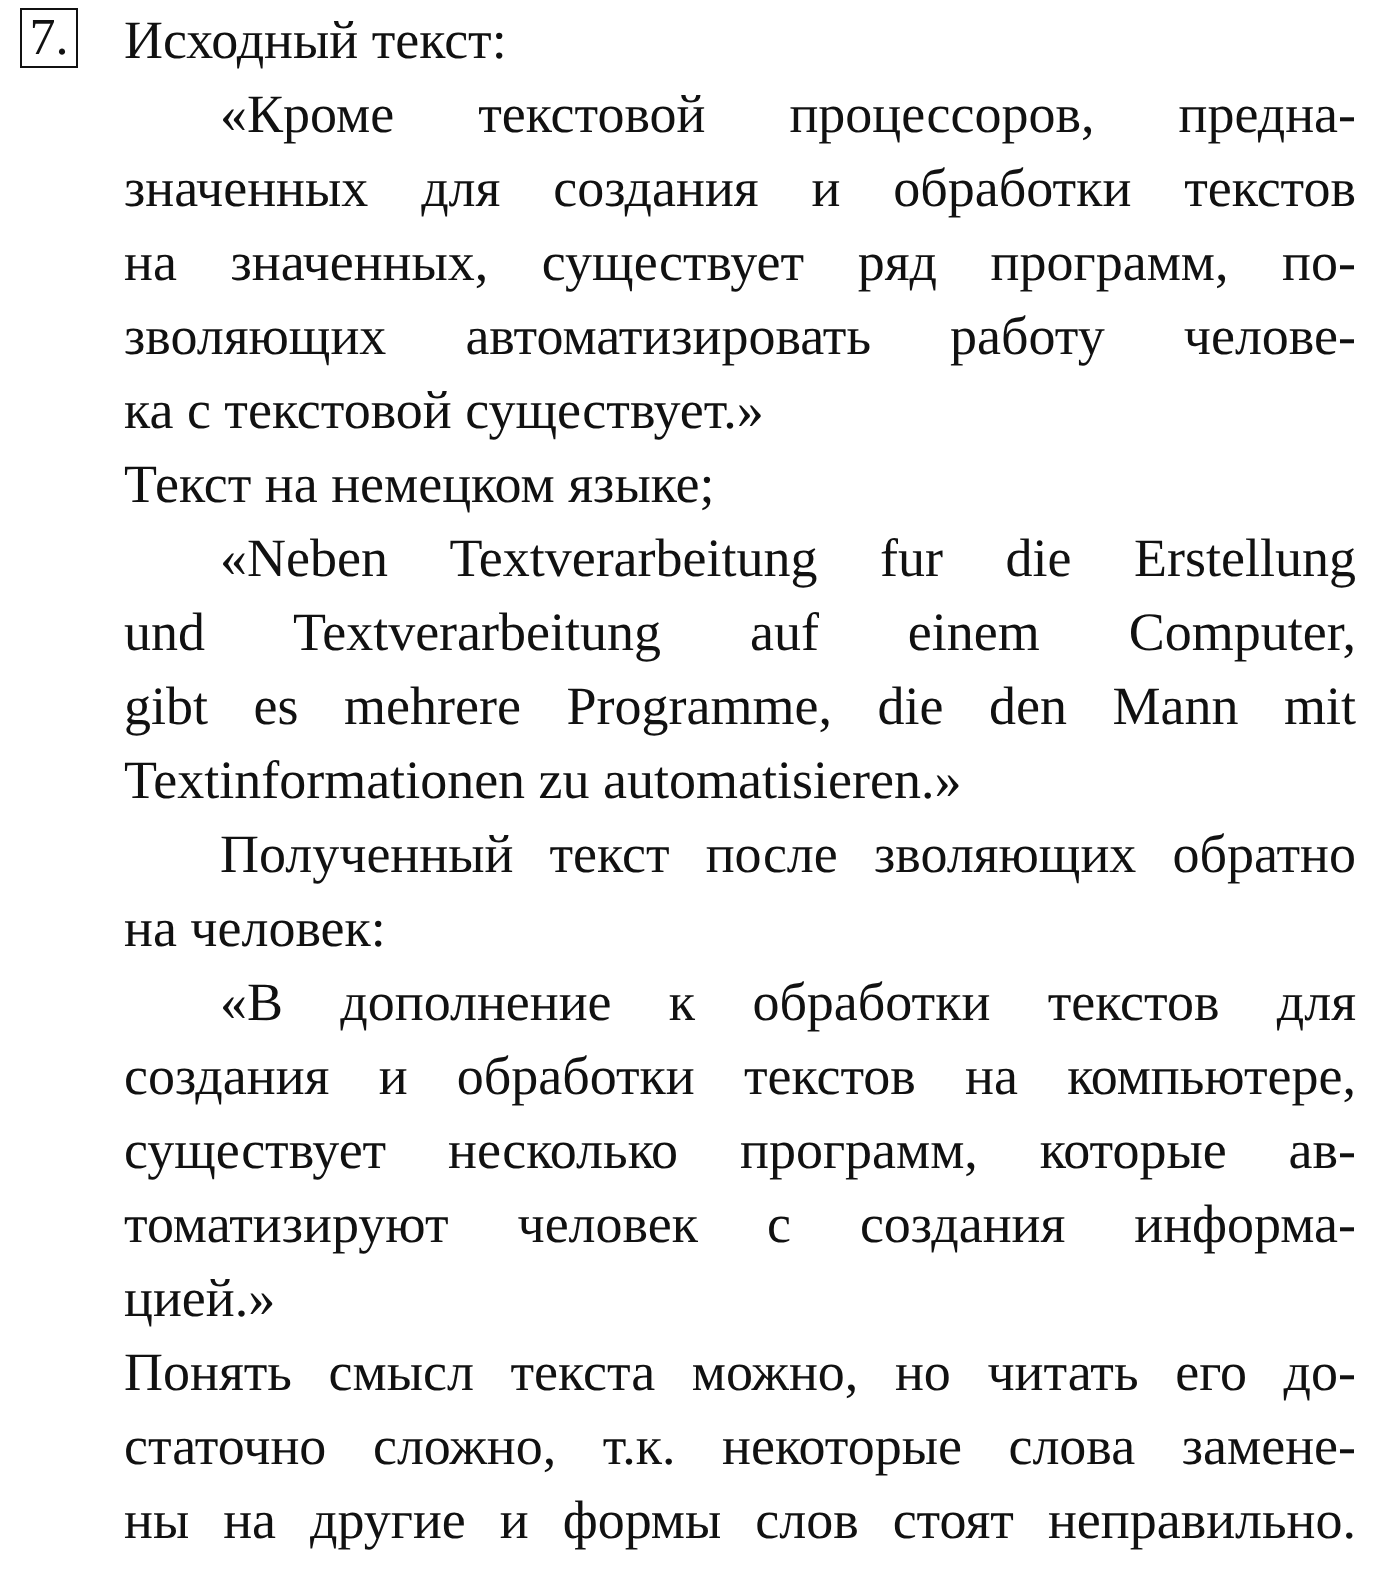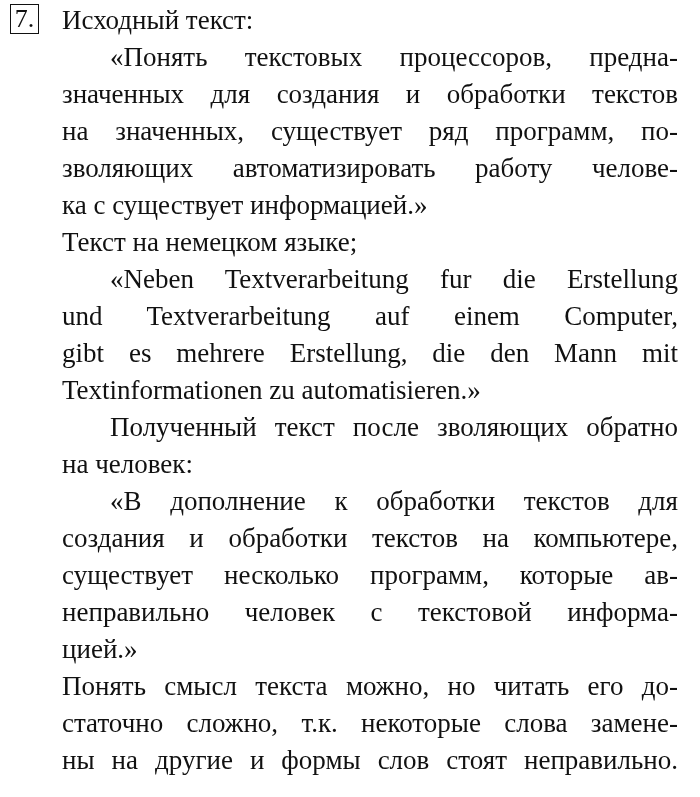--- a/index.html
+++ b/index.html
@@ -12,32 +12,32 @@
             line-height: 37px; white-space: nowrap; }
     .indent { left: 110px; width: 568px; }
     .justify { text-align: justify; text-align-last: justify; }
   </style>
 </head>
 <body>
 
 <div class="num-box">7.</div>
 
 <div class="line" style="top:2px">Исходный текст:</div>
-<div class="line indent justify" style="top:39px">«Понять текстовых процессоров, предна-</div>
+<div class="line indent justify" style="top:39px">«Кроме текстовой процессоров, предна-</div>
 <div class="line justify" style="top:76px">значенных для создания и обработки текстов</div>
 <div class="line justify" style="top:113px">на значенных, существует ряд программ, по-</div>
 <div class="line justify" style="top:150px">зволяющих автоматизировать работу челове-</div>
-<div class="line" style="top:187px">ка с существует информацией.»</div>
+<div class="line" style="top:187px">ка с текстовой существует.»</div>
 <div class="line" style="top:224px">Текст на немецком языке;</div>
 <div class="line indent justify" style="top:261px">«Neben Textverarbeitung fur die Erstellung</div>
 <div class="line justify" style="top:298px">und Textverarbeitung auf einem Computer,</div>
-<div class="line justify" style="top:335px">gibt es mehrere Erstellung, die den Mann mit</div>
+<div class="line justify" style="top:335px">gibt es mehrere Programme, die den Mann mit</div>
 <div class="line" style="top:372px">Textinformationen zu automatisieren.»</div>
 <div class="line indent justify" style="top:409px">Полученный текст после зволяющих обратно</div>
 <div class="line" style="top:446px">на человек:</div>
 <div class="line indent justify" style="top:483px">«В дополнение к обработки текстов для</div>
 <div class="line justify" style="top:520px">создания и обработки текстов на компьютере,</div>
 <div class="line justify" style="top:557px">существует несколько программ, которые ав-</div>
-<div class="line justify" style="top:594px">неправильно человек с текстовой информа-</div>
+<div class="line justify" style="top:594px">томатизируют человек с создания информа-</div>
 <div class="line" style="top:631px">цией.»</div>
 <div class="line justify" style="top:668px">Понять смысл текста можно, но читать его до-</div>
 <div class="line justify" style="top:705px">статочно сложно, т.к. некоторые слова замене-</div>
 <div class="line justify" style="top:742px">ны на другие и формы слов стоят неправильно.</div>
 
 </body></html>

